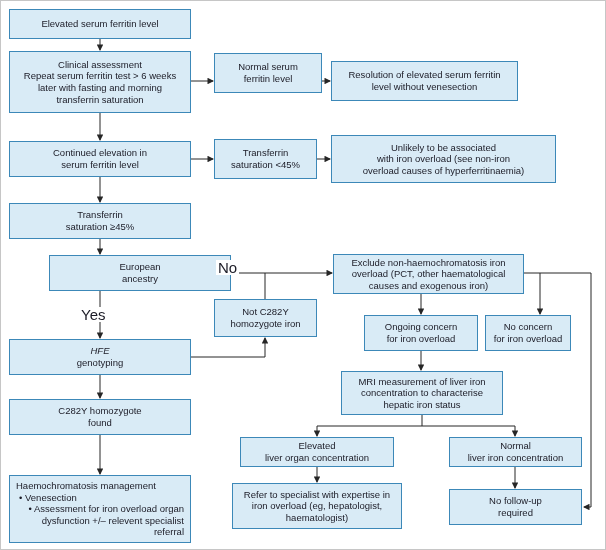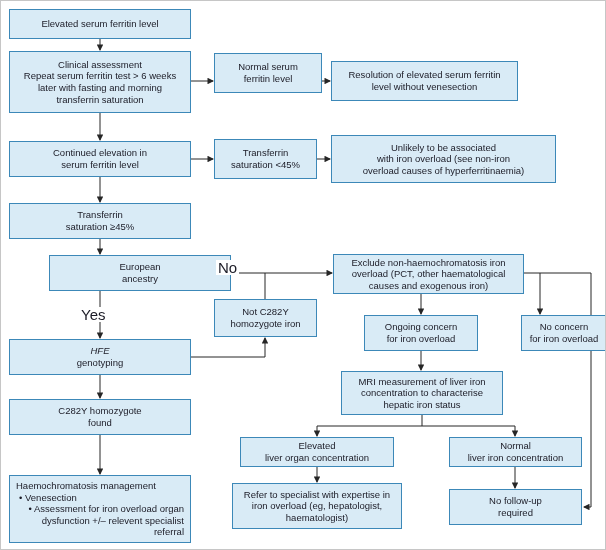--- a/index.html
+++ b/index.html
@@ -135,21 +135,21 @@
 with iron overload (see non-iron
 overload causes of hyperferritinaemia)</div>
 
   <div class="box" style="left:332px; top:253px; width:191px; height:40px;">Exclude non-haemochromatosis iron
 overload (PCT, other haematological
 causes and exogenous iron)</div>
 
   <div class="box" style="left:363px; top:314px; width:114px; height:36px;">Ongoing concern
 for iron overload</div>
 
-  <div class="box" style="left:520px; top:314px; width:86px; height:36px;">No concern
+  <div class="box" style="left:484px; top:314px; width:86px; height:36px;">No concern
 for iron overload</div>
 
   <div class="box" style="left:340px; top:370px; width:162px; height:44px;">MRI measurement of liver iron
 concentration to characterise
 hepatic iron status</div>
 
   <div class="box" style="left:239px; top:436px; width:154px; height:30px;">Elevated
 liver organ concentration</div>
 
   <div class="box" style="left:448px; top:436px; width:133px; height:30px;">Normal

